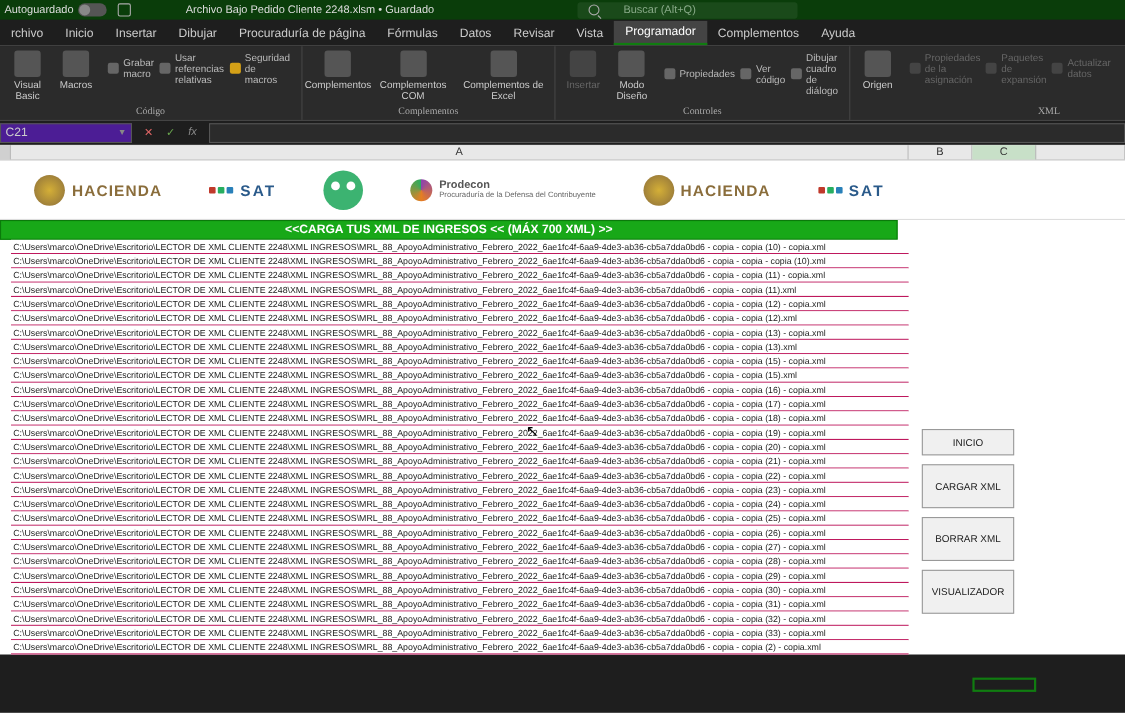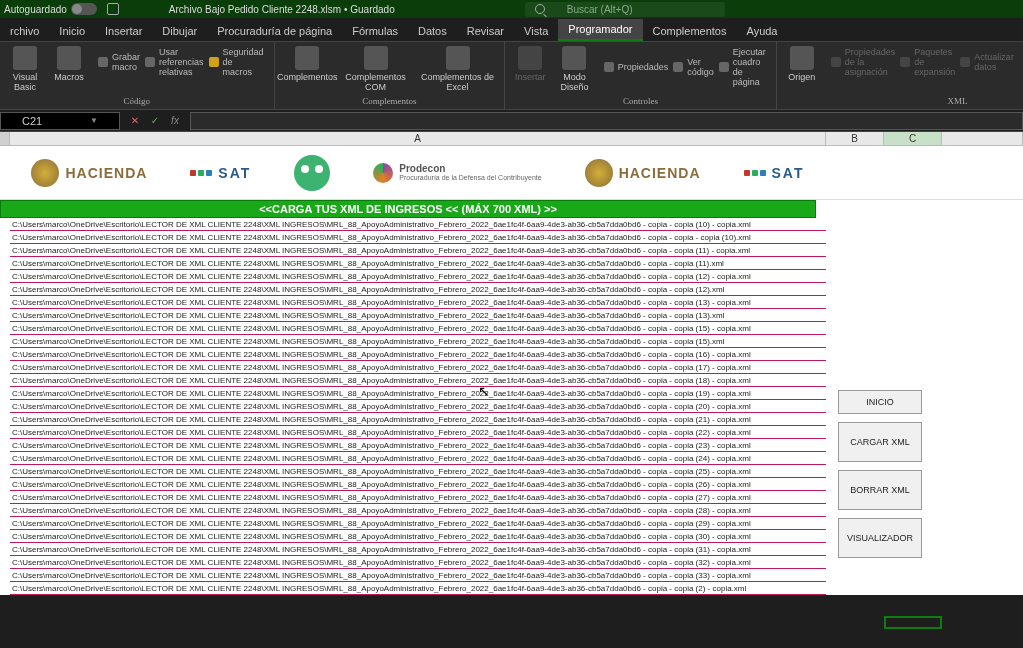--- a/index.html
+++ b/index.html
@@ -29,21 +29,21 @@
 .big-btn { display: flex; flex-direction: column; align-items: center; justify-content: center; padding: 2px 6px; cursor: pointer; font-size: 9px; text-align: center; min-width: 42px; }
 .big-btn .icon-box { width: 24px; height: 24px; background: #555; border-radius: 3px; margin-bottom: 2px; }
 .small-list { display: flex; flex-direction: row; gap: 1px; padding: 2px 4px; }
 .small-item { display: flex; align-items: center; gap: 4px; font-size: 9px; color: #bbb; cursor: pointer; padding: 1px 2px; }
 .small-item.disabled { color: #666; }
 .sq { width: 10px; height: 10px; background: #666; border-radius: 2px; flex-shrink: 0; }
 .sq.warn { background: #d4a017; }
 
 
 .formula-bar { height: 22px; background: #1e1e1e; display: flex; align-items: center; border-bottom: 1px solid #444; }
-.namebox { width: 120px; height: 18px; background: #000000; border: 1px solid #555; color: #ccc; padding: 0 21px; font-size: 11px; display: flex; align-items: center; justify-content: space-between; }
+.namebox { width: 120px; height: 18px; background: #4c1d95; border: 1px solid #555; color: #ccc; padding: 0 4px; font-size: 11px; display: flex; align-items: center; justify-content: space-between; }
 .namebox .dd { font-size: 8px; color: #888; }
 .fb-btns { display: flex; gap: 6px; padding: 0 8px; align-items: center; }
 .fb-btn { width: 14px; height: 14px; display: flex; align-items: center; justify-content: center; color: #888; font-size: 10px; cursor: pointer; }
 .fb-btn.red { color: #e06666; }
 .fb-btn.green { color: #6aa84f; }
 .formula-input { flex: 1; height: 18px; background: #2b2b2b; border: 1px solid #555; }
 
 
 .sheet { position: relative; background: #fff; color: #000; }
 .col-headers { display: flex; height: 14px; background: #e8e8e8; border-bottom: 1px solid #bbb; font-size: 10px; color: #333; }
@@ -178,21 +178,21 @@
         <div class="small-item">
             <span class="sq"></span>
             <span>Propiedades</span>
           </div>
         <div class="small-item">
             <span class="sq"></span>
             <span>Ver código</span>
           </div>
         <div class="small-item">
             <span class="sq"></span>
-            <span>Ejecutar cuadro de página</span>
+            <span>Dibujar cuadro de diálogo</span>
           </div>
       </div>
     </div>
     <div class="label">Controles</div>
   </div>
 
   <div class="ribbon-group" style="flex:1">
     <div class="items">
       <div class="big-btn">
           <div class="icon-box"></div>

